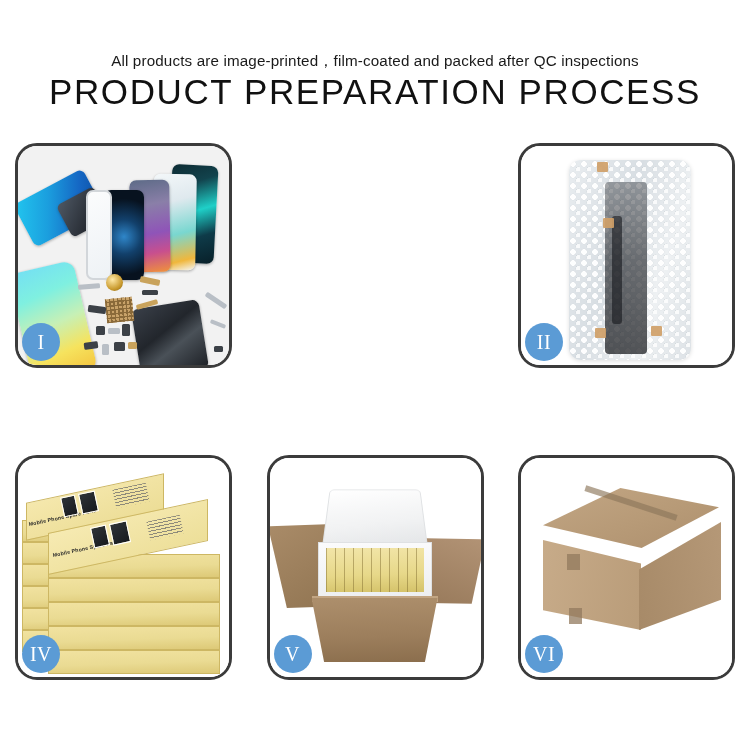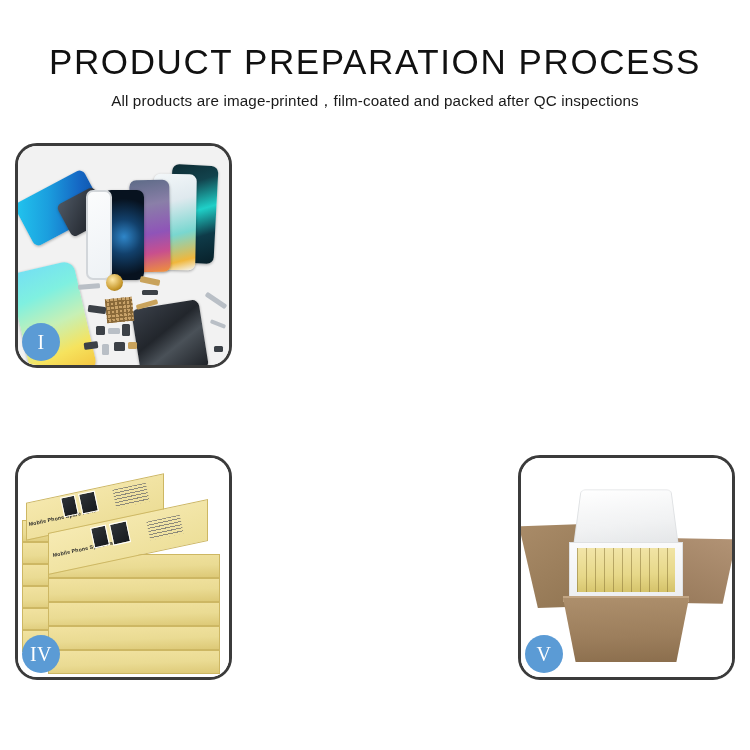--- a/index.html
+++ b/index.html
@@ -337,22 +337,22 @@
   }
   .sb-tape {
     position: absolute; width: 13px; height: 16px;
     background: rgba(146,122,94,.75);
   }
 </style>
 </head>
 <body>
 
 <div id="header">
+  <div id="page-subtitle">All products are image-printed，film-coated and packed after QC inspections</div>
   <div id="page-title">PRODUCT PREPARATION PROCESS</div>
-  <div id="page-subtitle">All products are image-printed，film-coated and packed after QC inspections</div>
 </div>
 
 <div id="process-grid">
 
   <div class="grid-row row-1">
 
     <div class="process-card p1">
       <div class="card-photo">
         <div class="ph ph-a"></div>
         <div class="ph ph-a2"></div>
@@ -377,20 +377,33 @@
         <div class="prt lt" style="left:84px;top:198px;width:7px;height:11px;"></div>
         <div class="prt" style="left:96px;top:196px;width:11px;height:9px;"></div>
         <div class="prt gold" style="left:110px;top:196px;width:9px;height:7px;"></div>
         <div class="prt lt" style="left:186px;top:152px;width:24px;height:5px;transform:rotate(34deg);"></div>
         <div class="prt lt" style="left:192px;top:176px;width:16px;height:4px;transform:rotate(22deg);"></div>
         <div class="prt" style="left:196px;top:200px;width:9px;height:6px;"></div>
       </div>
       <div class="step-badge">I</div>
     </div>
 
+    <div class="process-card p2">
+      <div class="card-photo">
+        <div class="bubble-bag">
+          <div class="bag-product"></div>
+          <div class="bag-flex"></div>
+        </div>
+        <div class="tape" style="left:76px;top:16px;"></div>
+        <div class="tape" style="left:82px;top:72px;"></div>
+        <div class="tape" style="left:74px;top:182px;"></div>
+        <div class="tape" style="left:130px;top:180px;"></div>
+      </div>
+      <div class="step-badge">II</div>
+    </div>
 
 
   </div>
 
   <div class="grid-row row-2">
 
     <div class="process-card p4">
       <div class="card-photo">
         <div class="stk" style="left:4px;top:62px;width:104px;height:22px;"></div>
         <div class="stk" style="left:4px;top:84px;width:104px;height:22px;"></div>
@@ -427,15 +440,26 @@
         <div class="ct-flap-r"></div>
         <div class="sf-lid"></div>
         <div class="sf-box"></div>
         <div class="sf-inner"></div>
         <div class="ct-rim"></div>
         <div class="ct-base"></div>
       </div>
       <div class="step-badge">V</div>
     </div>
 
+    <div class="process-card p6">
+      <div class="card-photo">
+        <div class="sb-top"></div>
+        <div class="sb-front"></div>
+        <div class="sb-side"></div>
+        <div class="sb-seam"></div>
+        <div class="sb-tape" style="left:46px;top:96px;"></div>
+        <div class="sb-tape" style="left:48px;top:150px;"></div>
+      </div>
+      <div class="step-badge">VI</div>
+    </div>
 
   </div>
 </div>
 
 </body></html>

